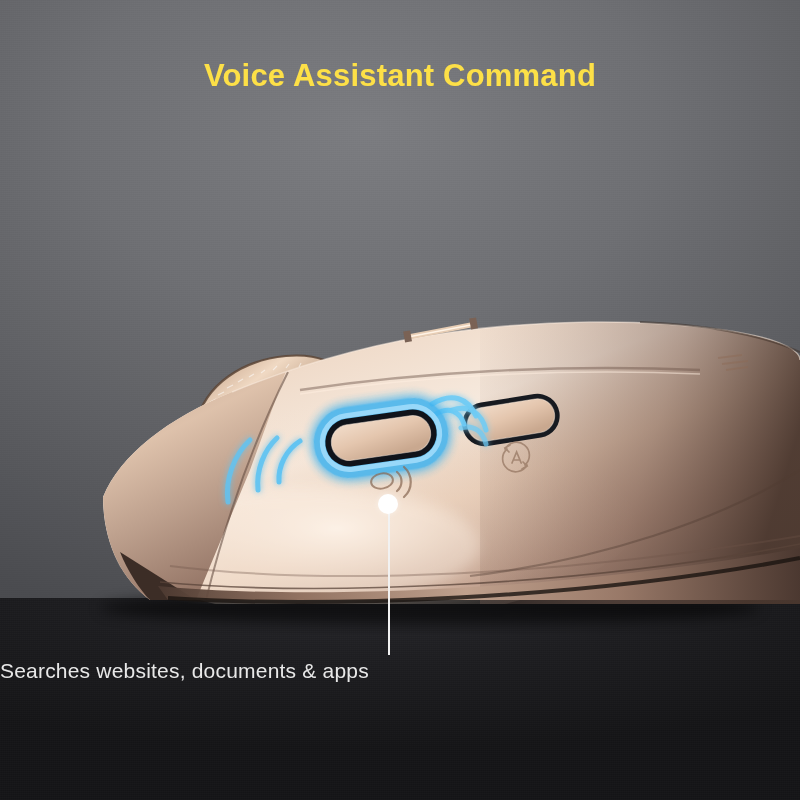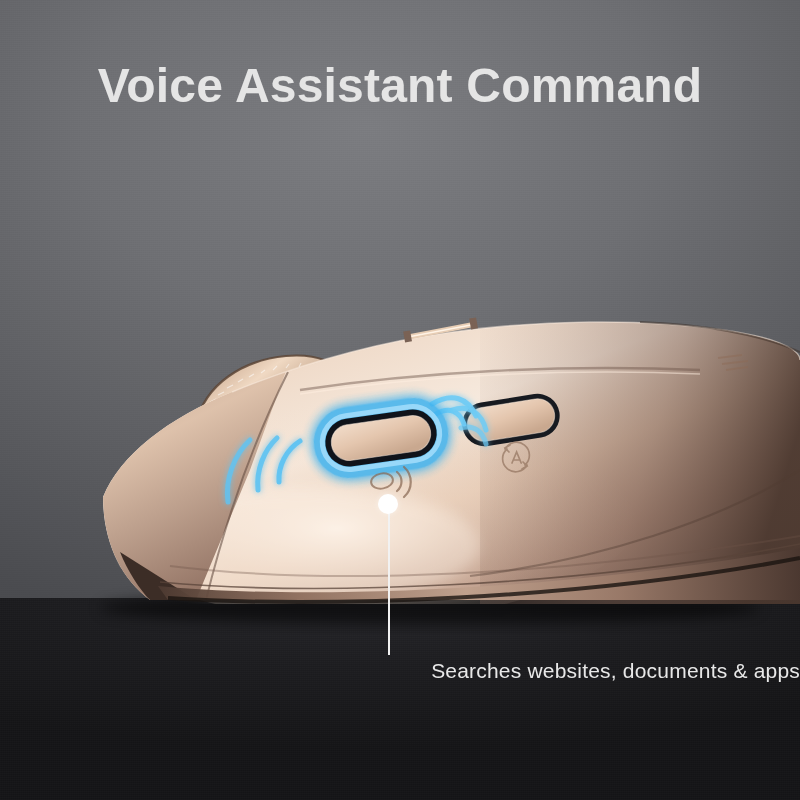--- a/index.html
+++ b/index.html
@@ -53,22 +53,22 @@
       repeating-linear-gradient(0deg, rgba(255,255,255,.05) 0 1px, rgba(0,0,0,.06) 1px 2px),
       repeating-linear-gradient(90deg, rgba(255,255,255,.04) 0 1px, rgba(0,0,0,.05) 1px 2px);
   }
 
   
   .title {
     position: absolute;
     top: 58px;
     left: 0; right: 0;
     text-align: center;
-    color: #e5e5e5;
-    font-size: 48px;
+    color: #fde047;
+    font-size: 31px;
     font-weight: 600;
     letter-spacing: .2px;
     white-space: nowrap;
   }
 
   
   #mouse {
     position: absolute;
     left: 0;
     top: 0;
@@ -95,21 +95,21 @@
     border-radius: 50%;
     background: #ffffff;
     box-shadow: 0 0 6px rgba(255,255,255,.45);
   }
 
   
   .caption {
     position: absolute;
     top: 655px;
     left: 0; right: 0;
-    text-align: right;
+    text-align: left;
     color: #e8e8e8;
     font-size: 21px;
     font-weight: 300;
     line-height: 31px;
     letter-spacing: .2px;
   }
   .caption span { display: block; }
 </style>
 </head>
 <body>

